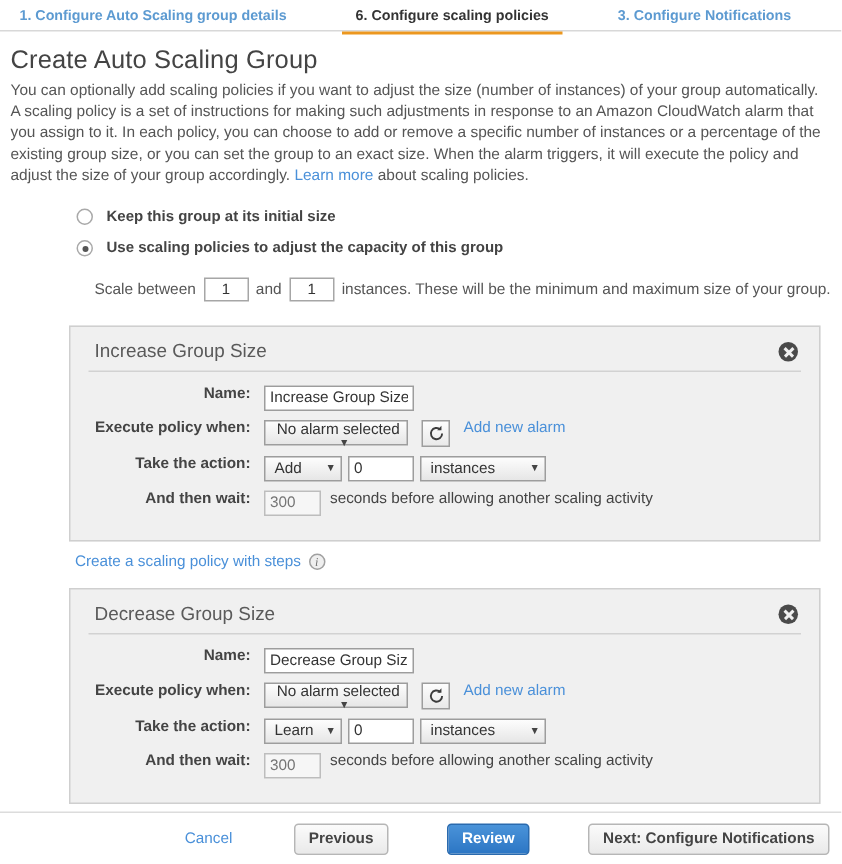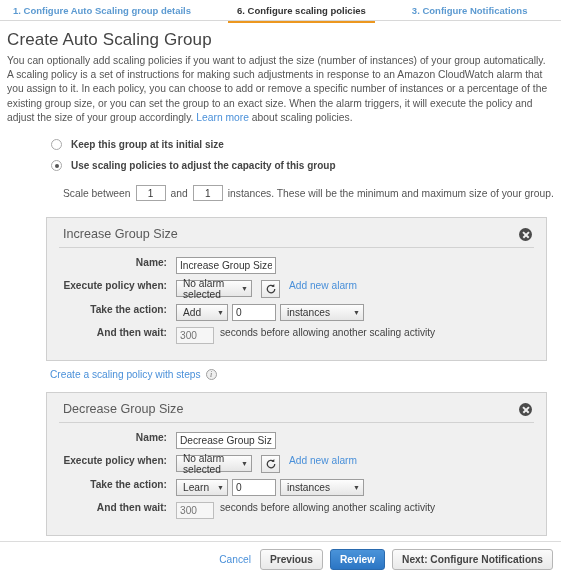--- a/index.html
+++ b/index.html
@@ -201,21 +201,21 @@
     cursor: pointer;
     position: relative;
     justify-content: space-between;
   }
   .select .caret {
     font-size: 7px;
     color: #444444;
     margin-left: 8px;
     line-height: 1;
   }
-  .alarm-select { width: 76px; }
+  .alarm-select { width: 96px; flex-direction: column; }
   .action-select { width: 52px; }
   .unit-select { width: 84px; margin-left: 4px; }
 
   .refresh-btn {
     width: 19px; height: 18px;
     border: 1px solid #9d9d9d;
     background: linear-gradient(#fdfdfd, #e9e9e9);
     margin-left: 9px;
     display: inline-flex;
     align-items: center;
@@ -270,20 +270,21 @@
   .footer {
     position: absolute;
     left: 0; right: 0; bottom: 0;
     border-top: 1px solid #dcdcdc;
     height: 35px;
     display: flex;
     align-items: center;
     justify-content: flex-end;
     padding-right: 8px;
     background: #ffffff;
+    gap: 32px;
   }
   .btn {
     height: 21px;
     border: 1px solid #b6b6b6;
     background: linear-gradient(#fbfbfb, #e9e9e9);
     border-radius: 3px;
     font-size: 10.2px;
     font-weight: bold;
     color: #444444;
     padding: 0 9px;

